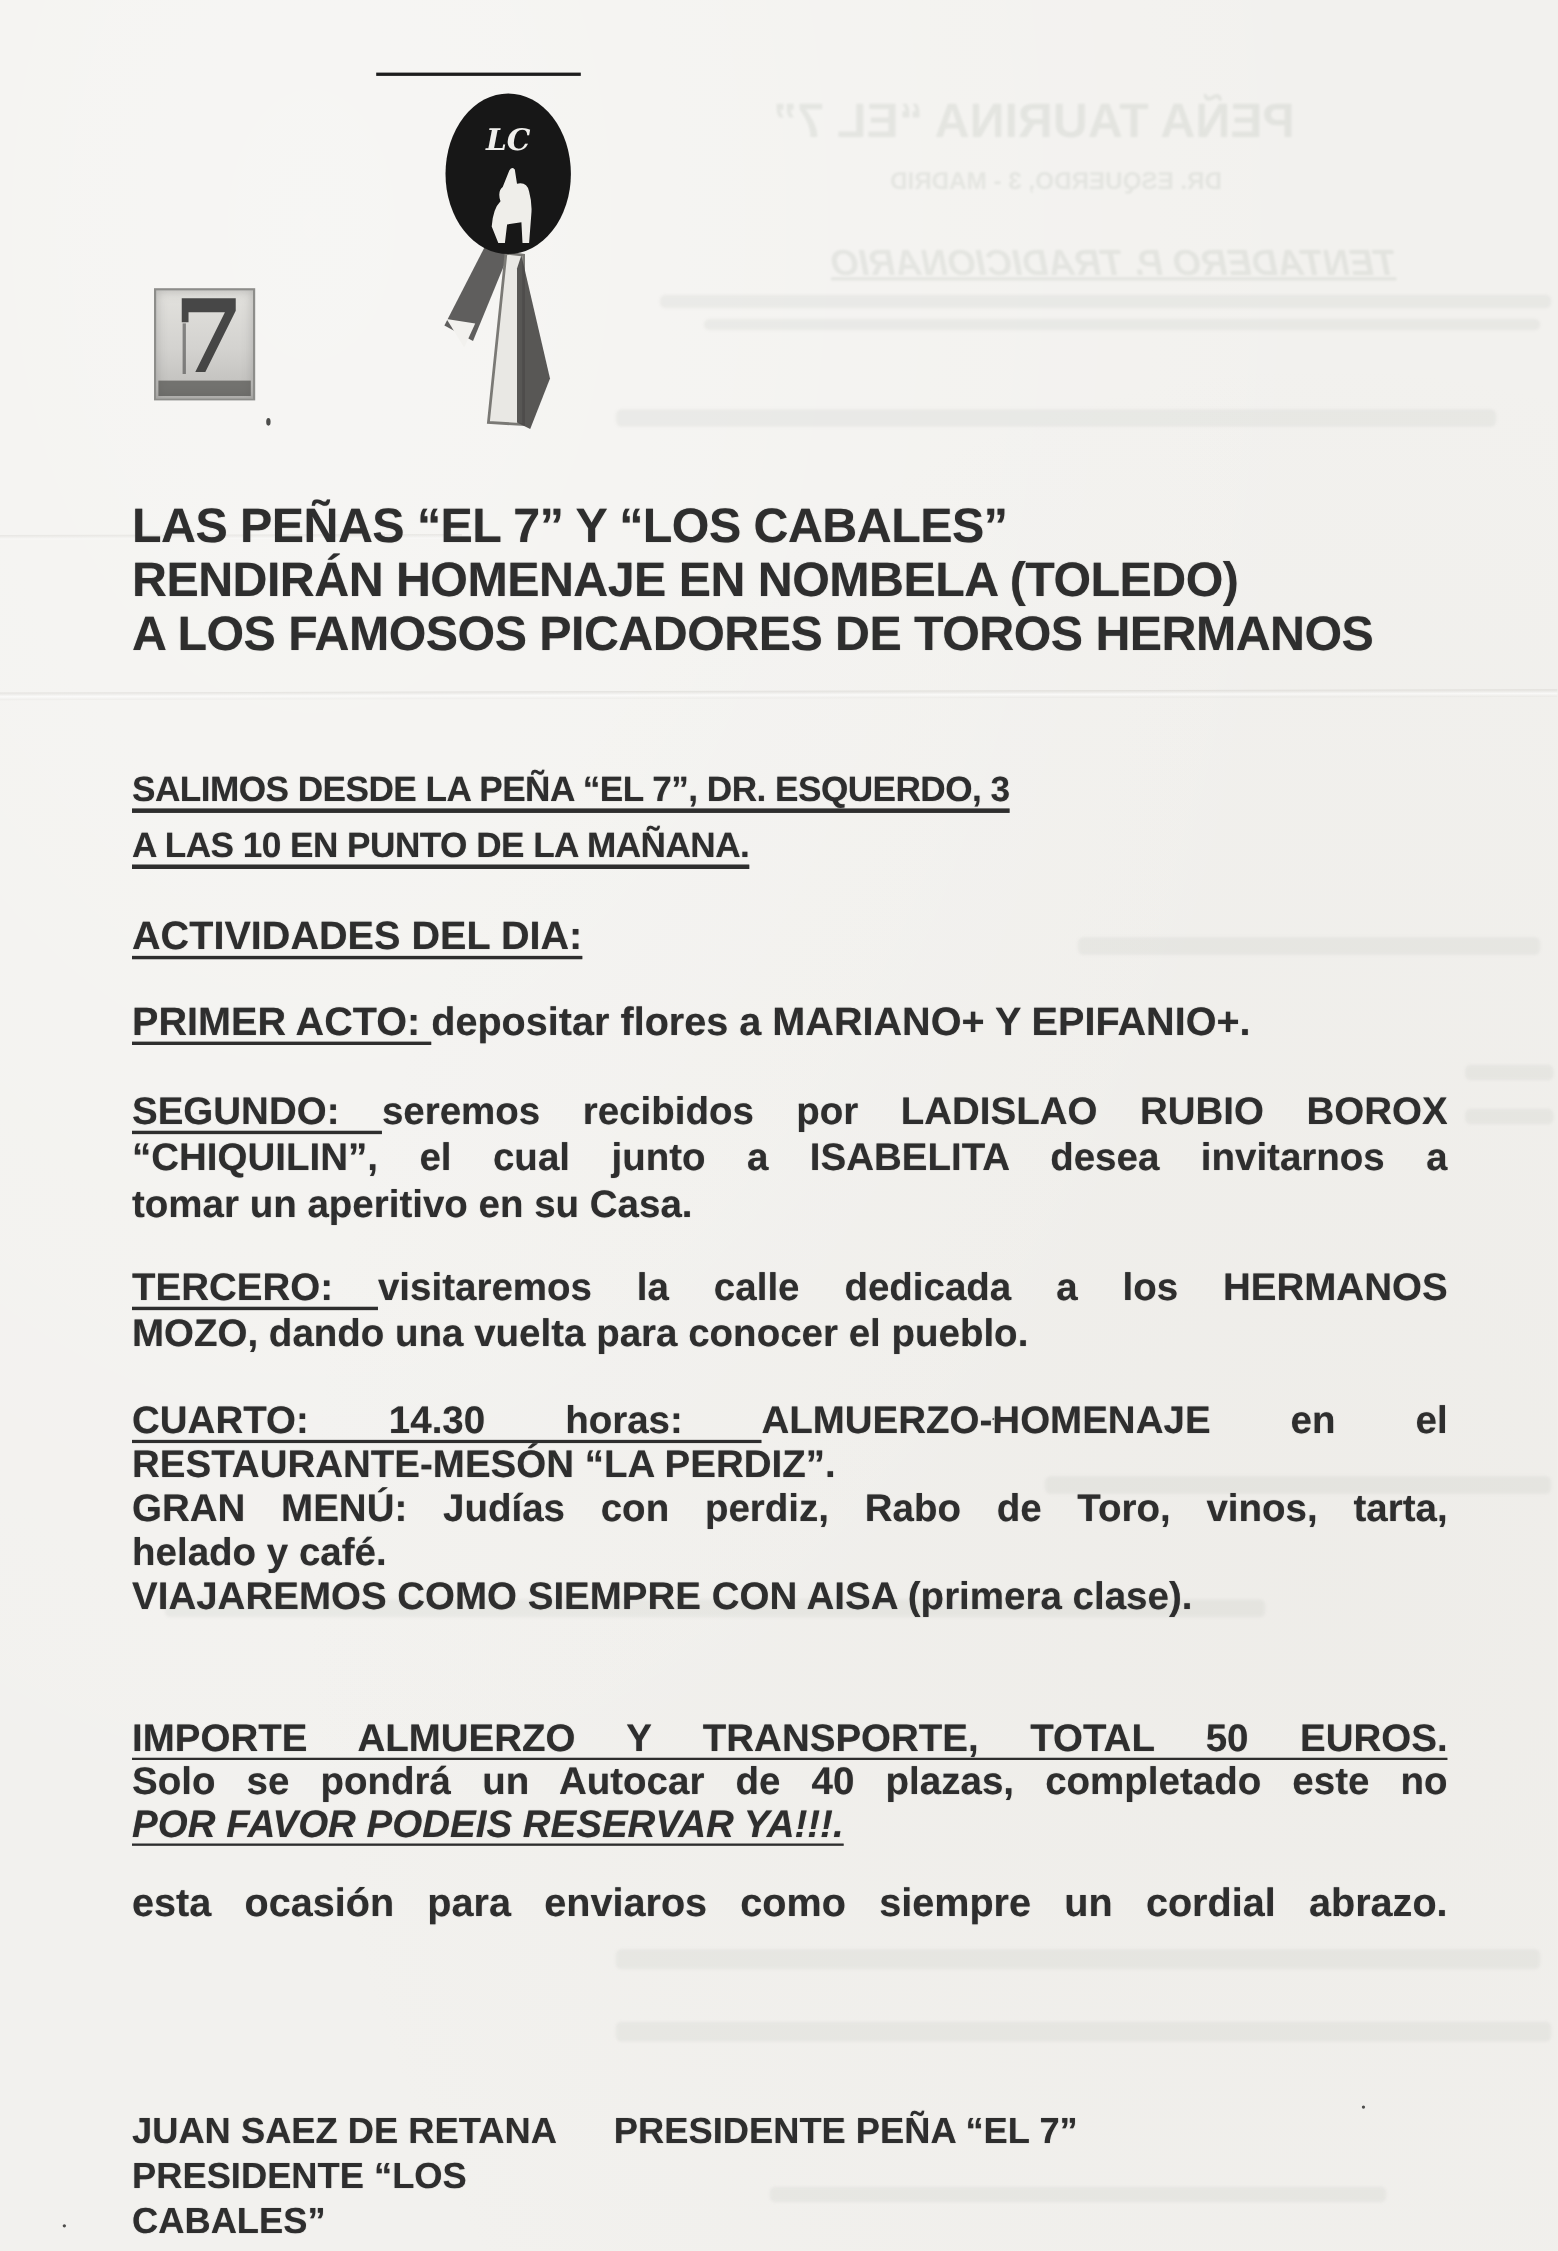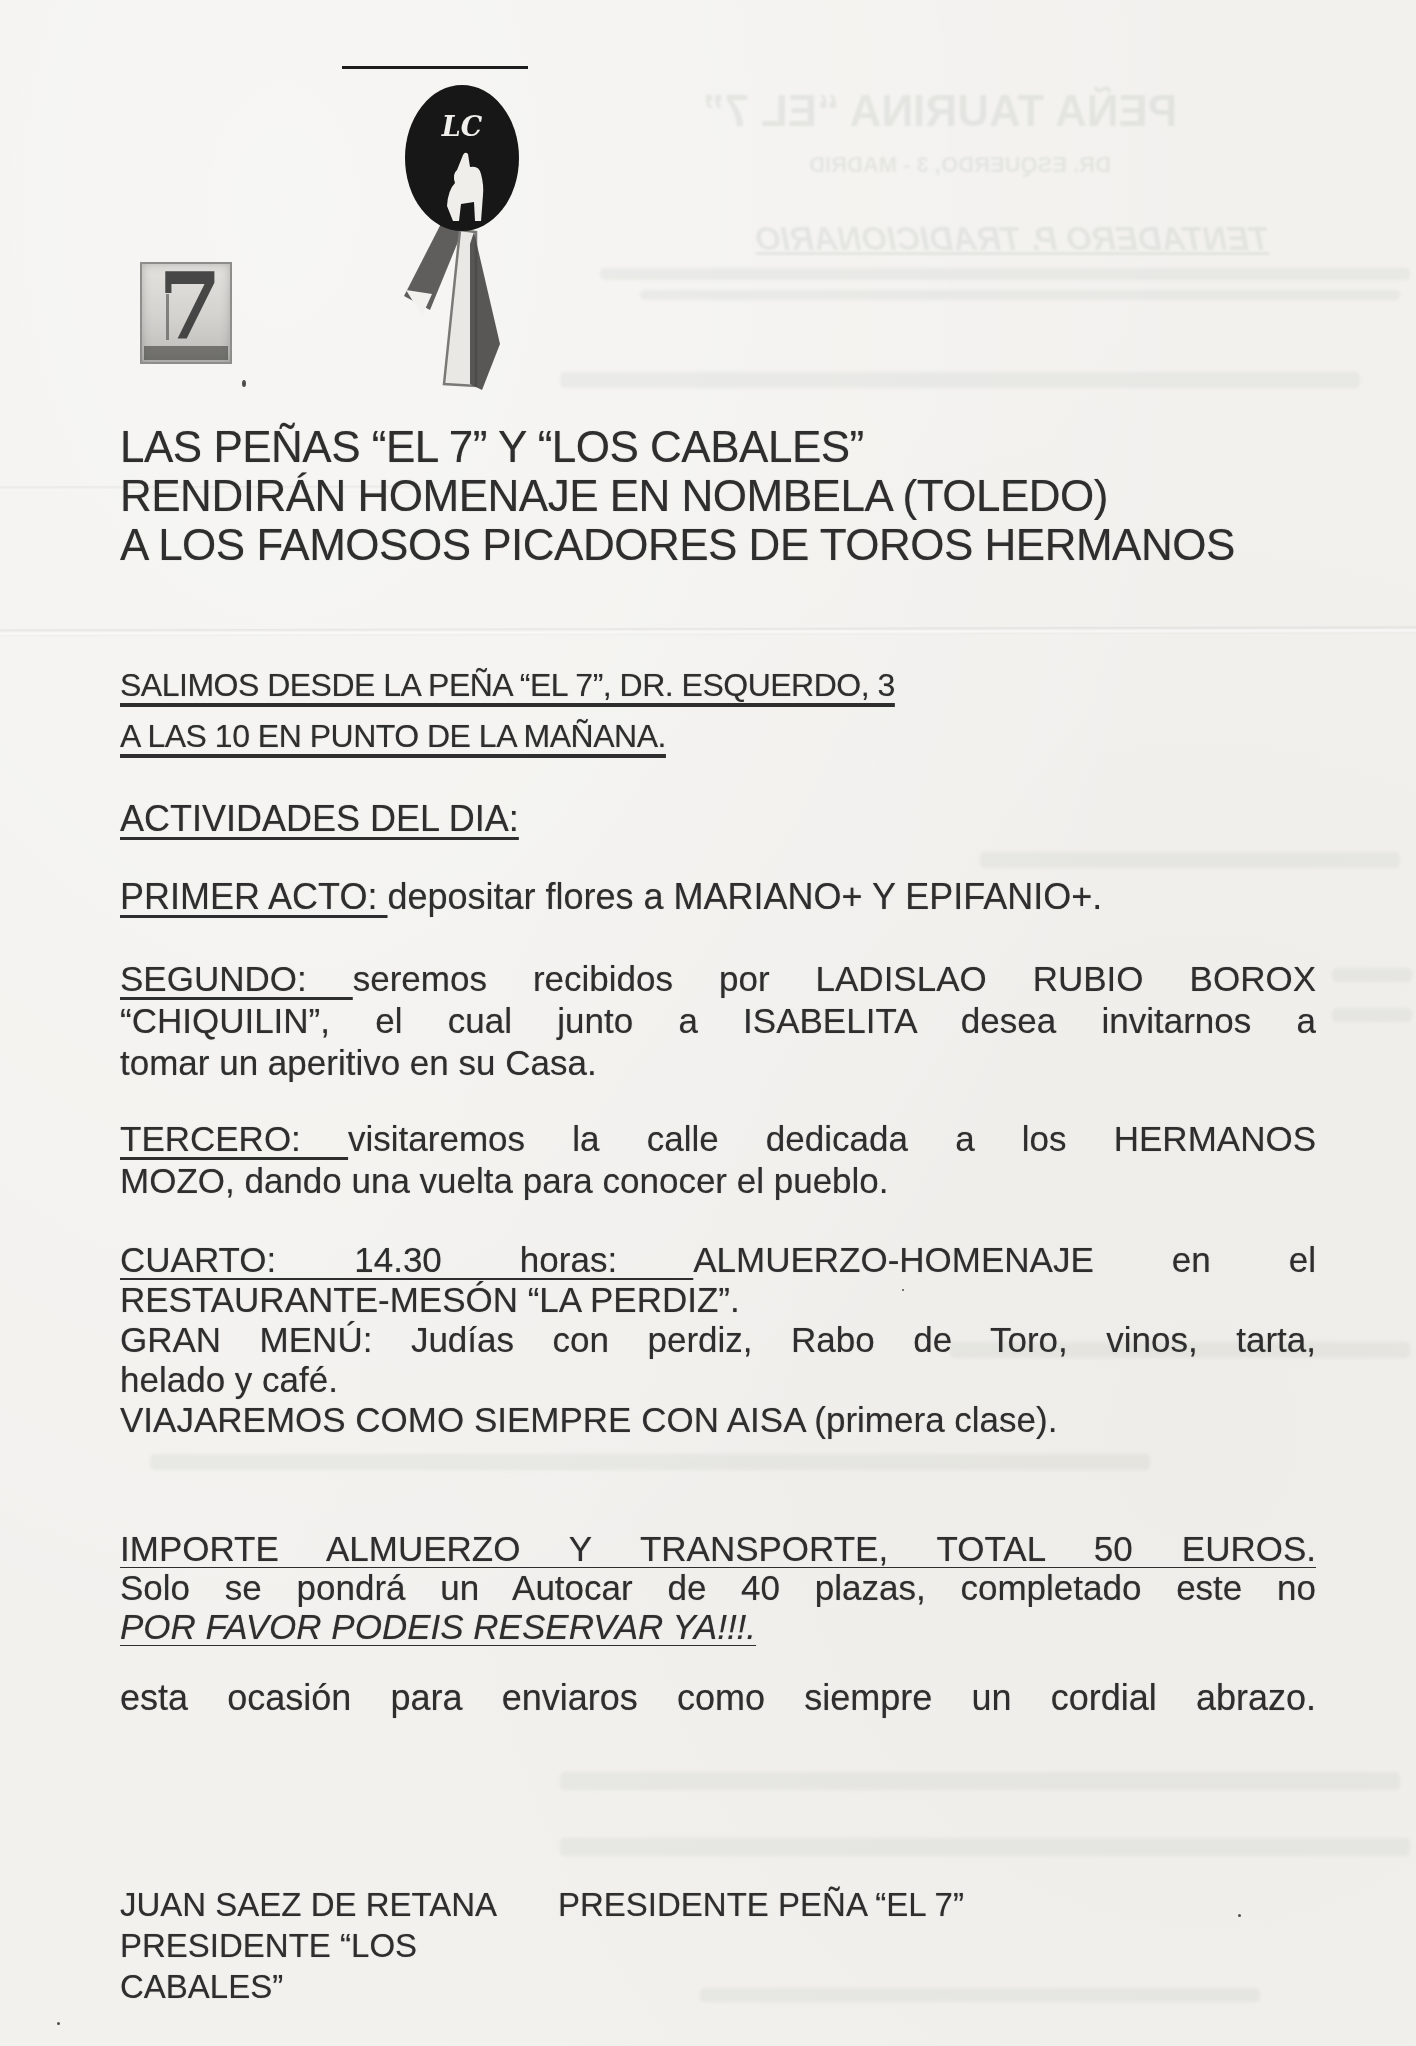--- a/index.html
+++ b/index.html
@@ -11,21 +11,21 @@
   }
   .page{
     position:relative;width:1416px;height:2046px;
     background:
       radial-gradient(ellipse at 20% 10%, rgba(255,255,255,.35), transparent 60%),
       radial-gradient(ellipse at 85% 70%, rgba(210,205,195,.12), transparent 55%),
       #f2f1ee;
     color:#2d2d2d;
   }
   .abs{position:absolute;}
-  .tx{font-weight:normal;color:#2e2e2e;text-shadow:0 0 1px rgba(46,46,46,.45);}
+  .tx{font-weight:bold;color:#2e2e2e;text-shadow:0 0 1px rgba(46,46,46,.45);margin-top:32px;}
   .u{text-decoration:underline;text-decoration-thickness:4px;text-underline-offset:7px;text-decoration-color:#2e2e2e;}
   .u3{text-decoration:underline;text-decoration-thickness:3px;text-underline-offset:6px;text-decoration-color:#2e2e2e;}
   .line{display:block;overflow:hidden;}
   .j{text-align:justify;}
   .j::after{content:"";display:inline-block;width:100%;height:0;}
   .it{font-style:italic;}
 
   
   .top-rule{left:342px;top:66px;width:186px;height:3px;background:#1d1d1d;}
 

